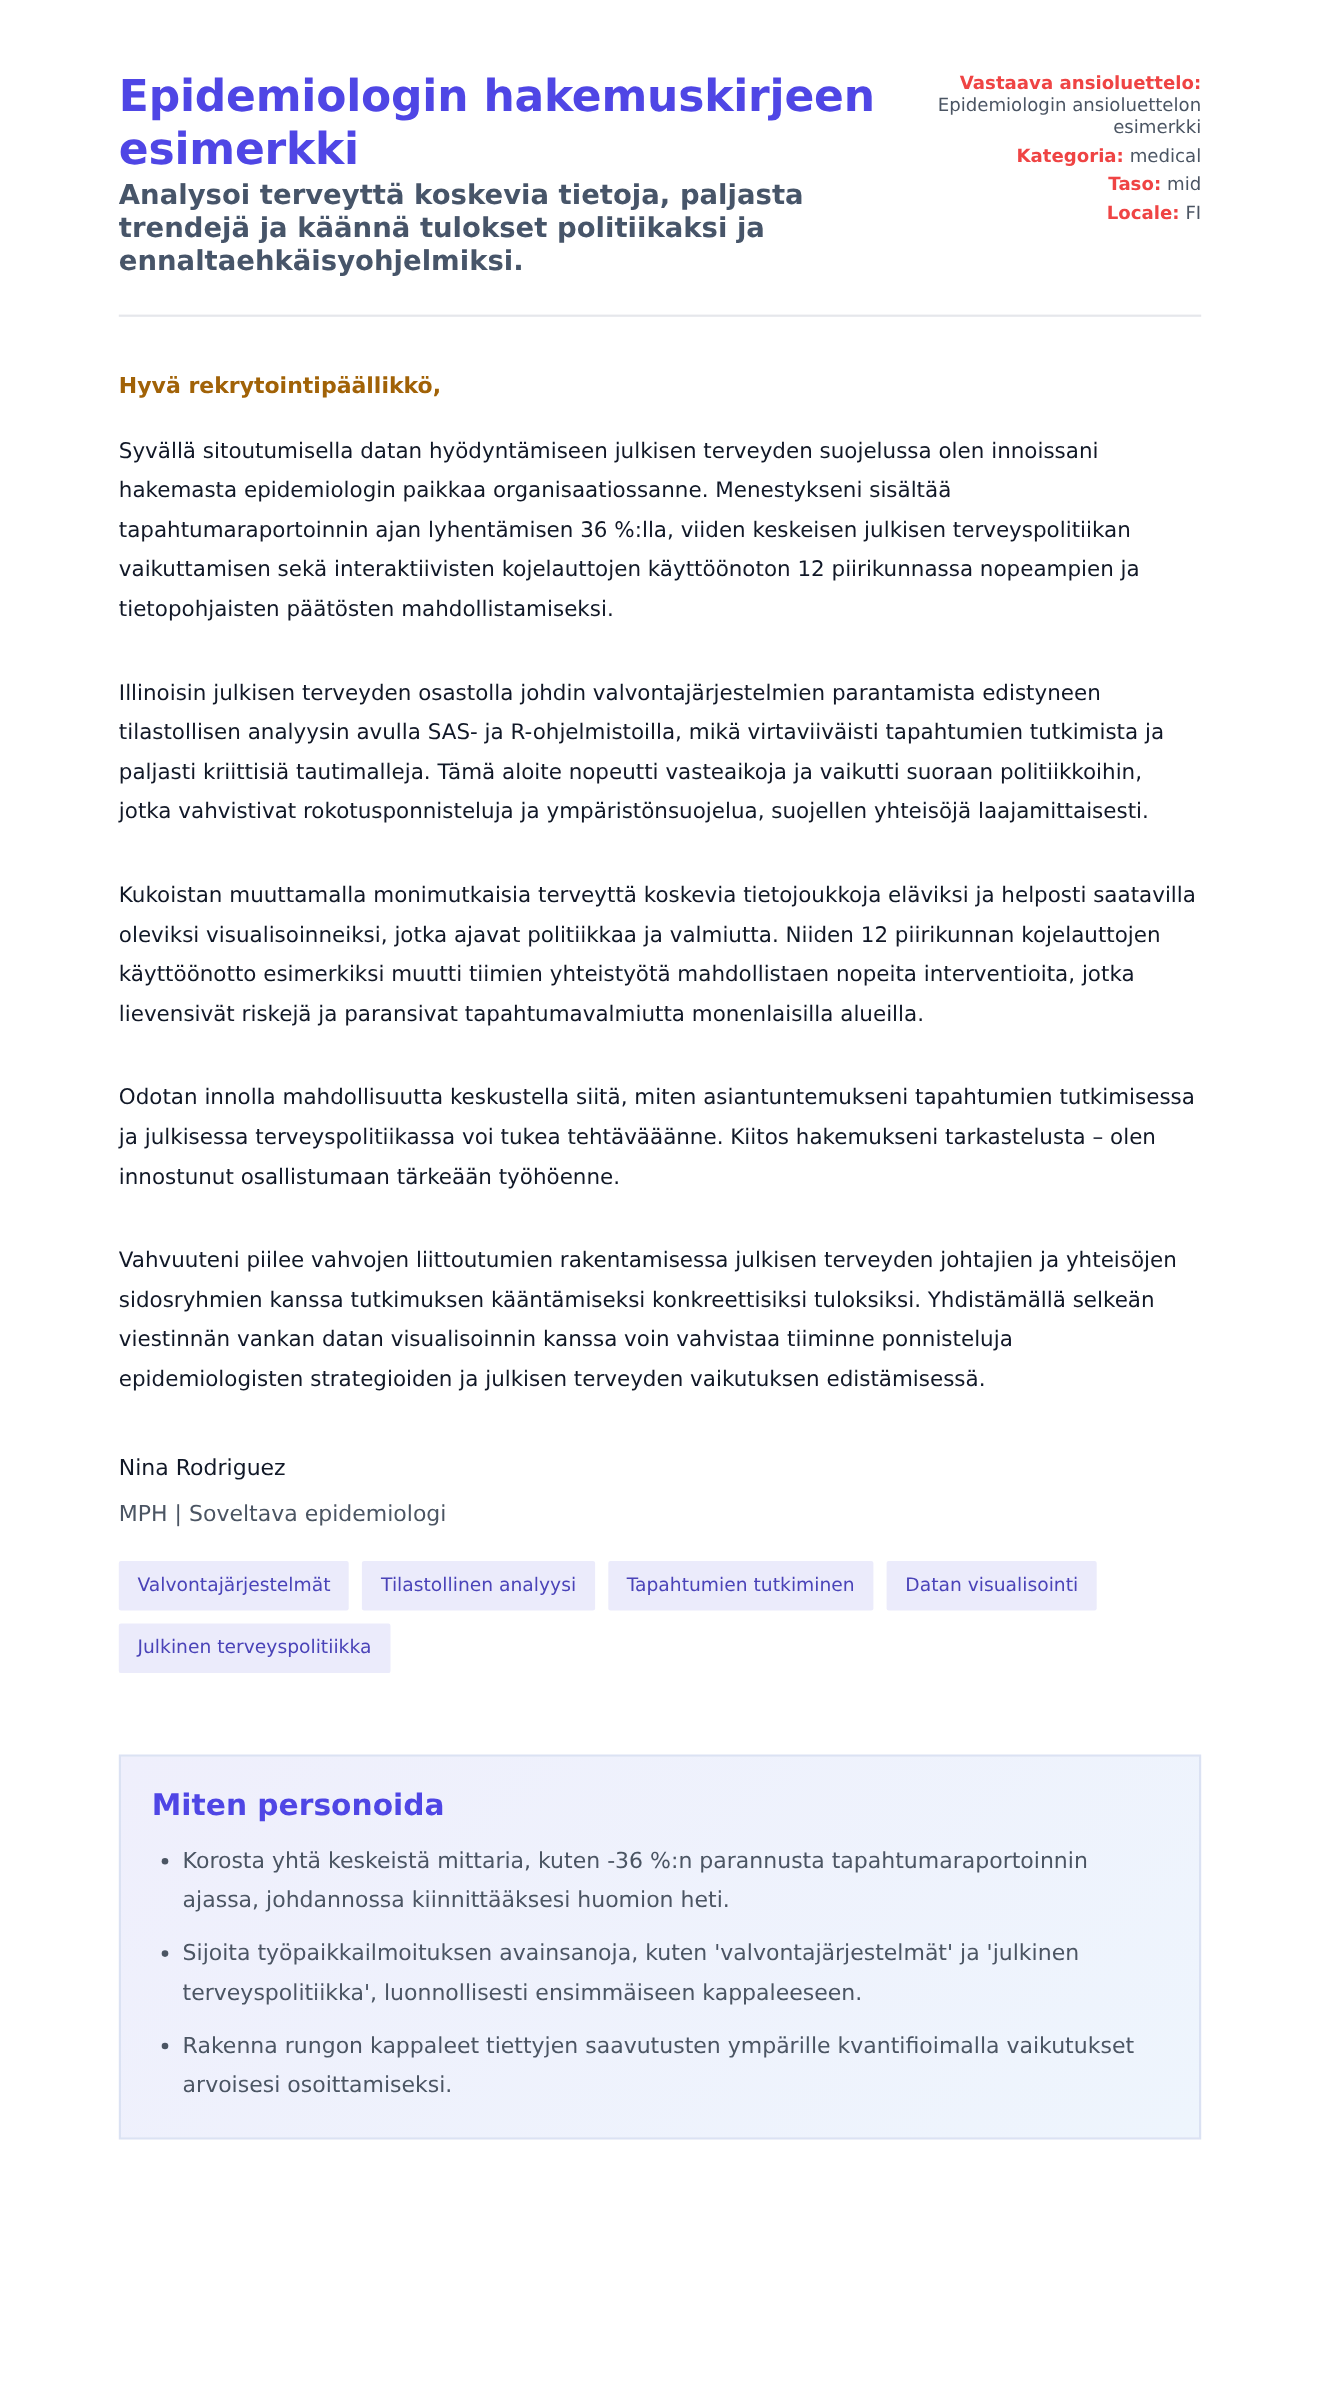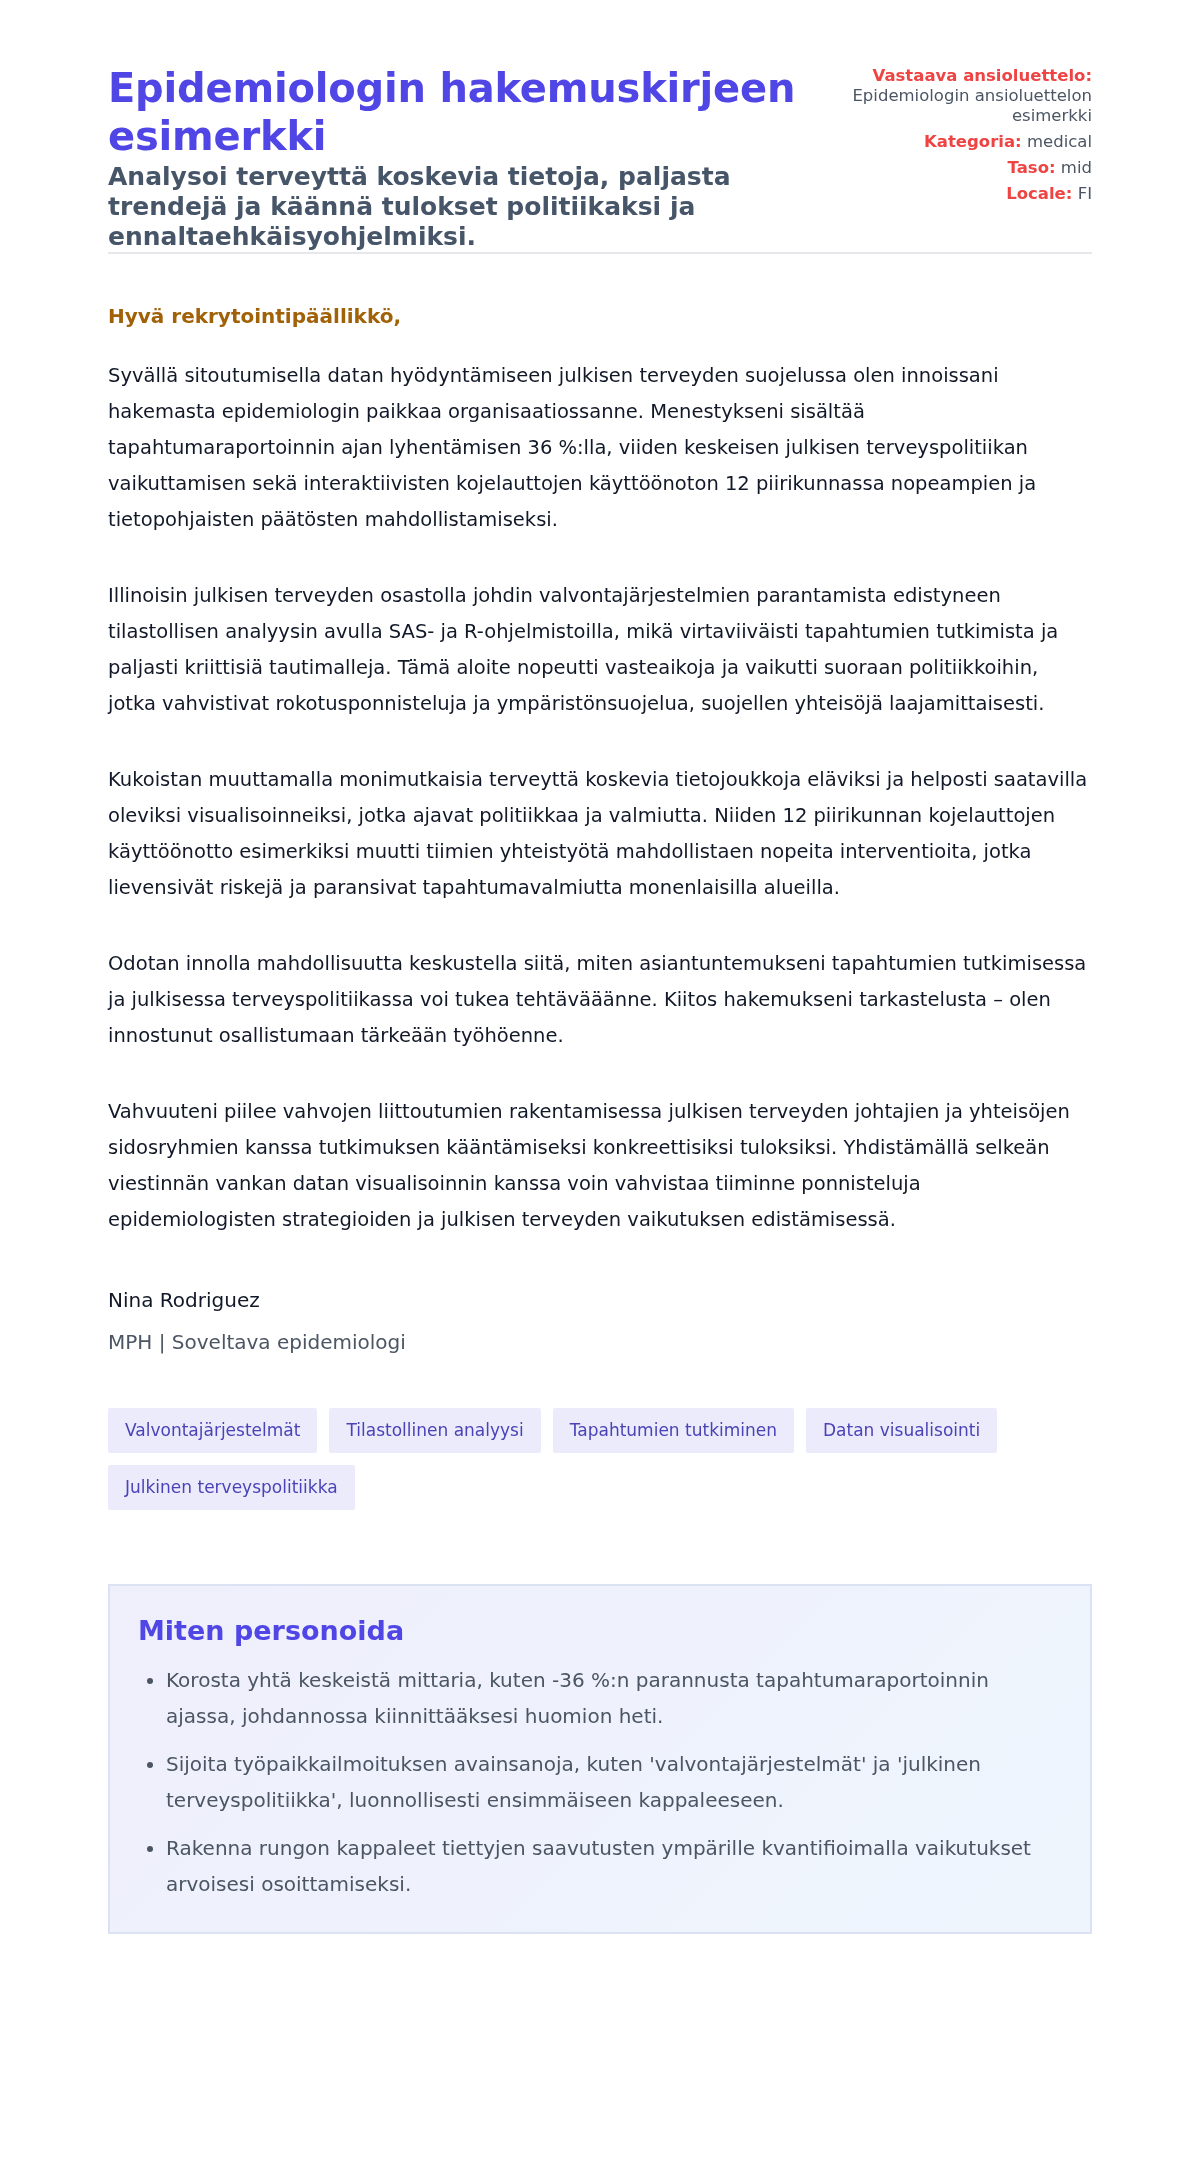--- a/index.html
+++ b/index.html
@@ -12,20 +12,21 @@
     }
     .page {
       width: 1200px;
       padding: 64px 108px 70px 108px;
     }
     
     .header {
       display: flex;
       justify-content: space-between;
       align-items: flex-start;
+      padding-bottom: 34px;
       border-bottom: 2px solid #e5e7eb;
     }
     .header-left { width: 720px; }
     .title {
       font-size: 40px;
       line-height: 48px;
       font-weight: bold;
       color: #4f46e5;
       letter-spacing: -0.2px;
     }
@@ -72,21 +73,21 @@
     }
     .sig-title {
       margin-top: 14px;
       font-size: 20px;
       line-height: 28px;
       color: #4b5563;
     }
 
     
     .tags {
-      margin-top: 52px;
+      margin-top: 29px;
       display: flex;
       flex-wrap: wrap;
       gap: 12px 12px;
       width: 900px;
     }
     .tag {
       background: #ebebfb;
       color: #4a43b8;
       font-size: 17px;
       line-height: 21px;

